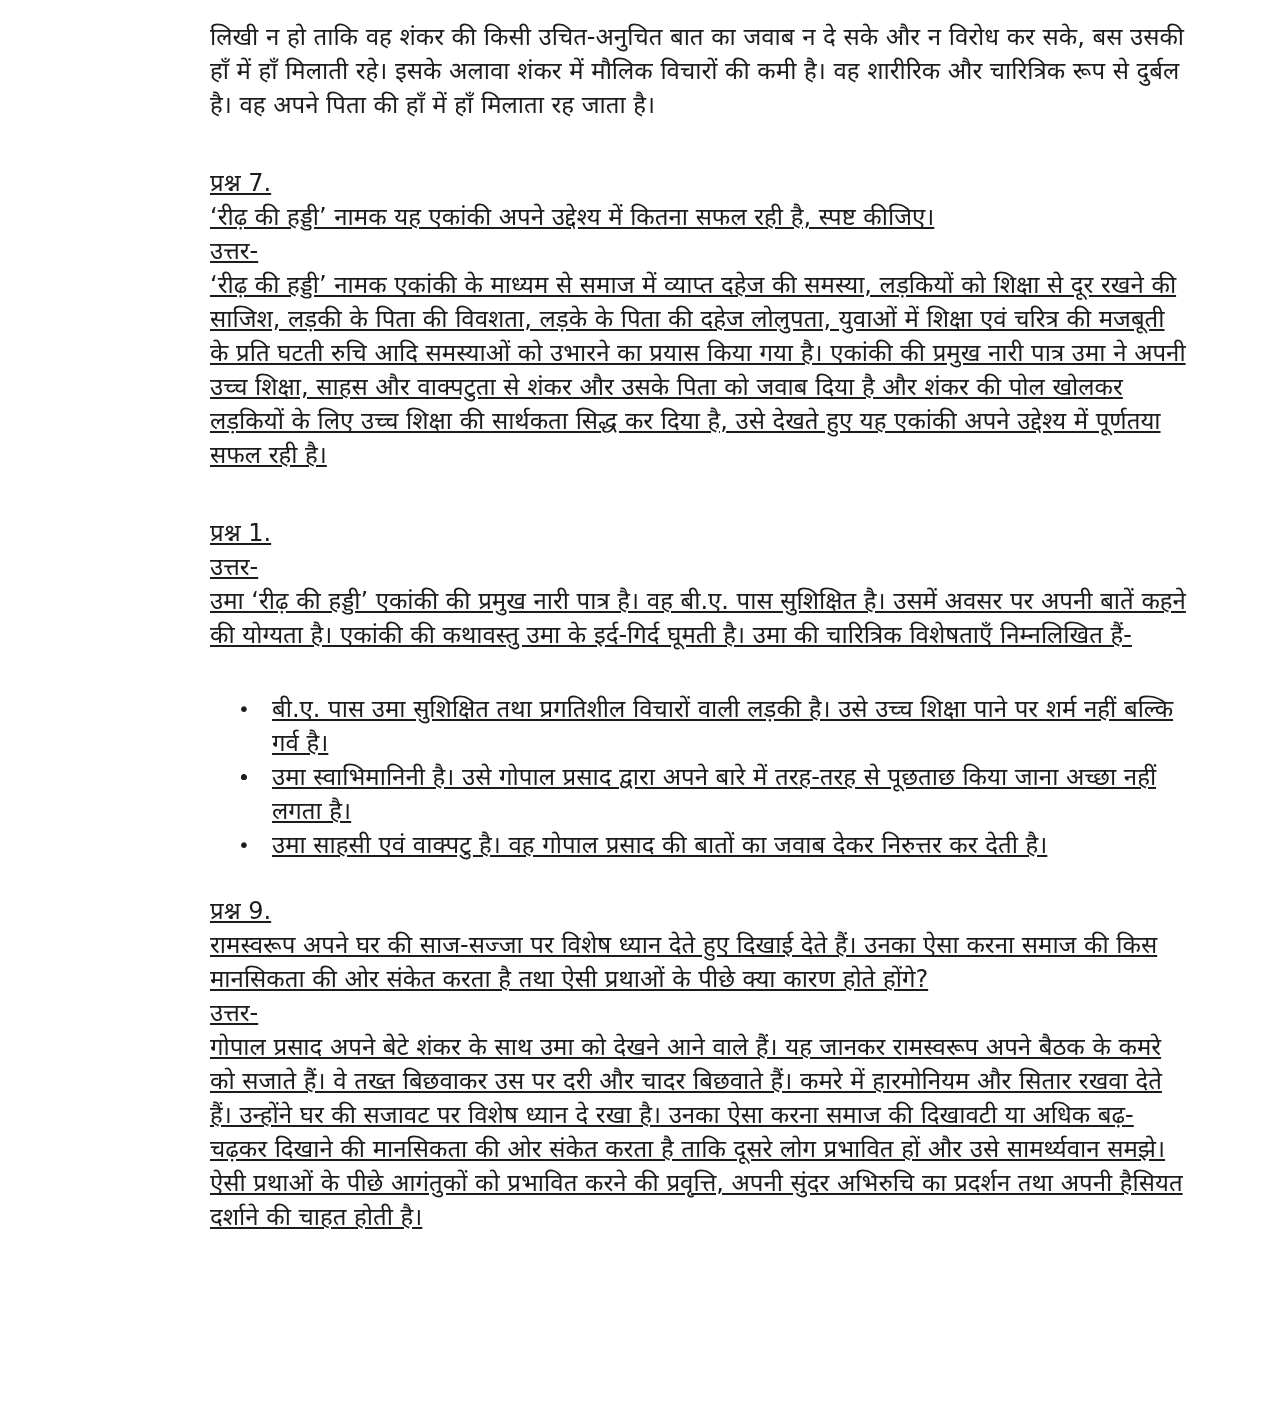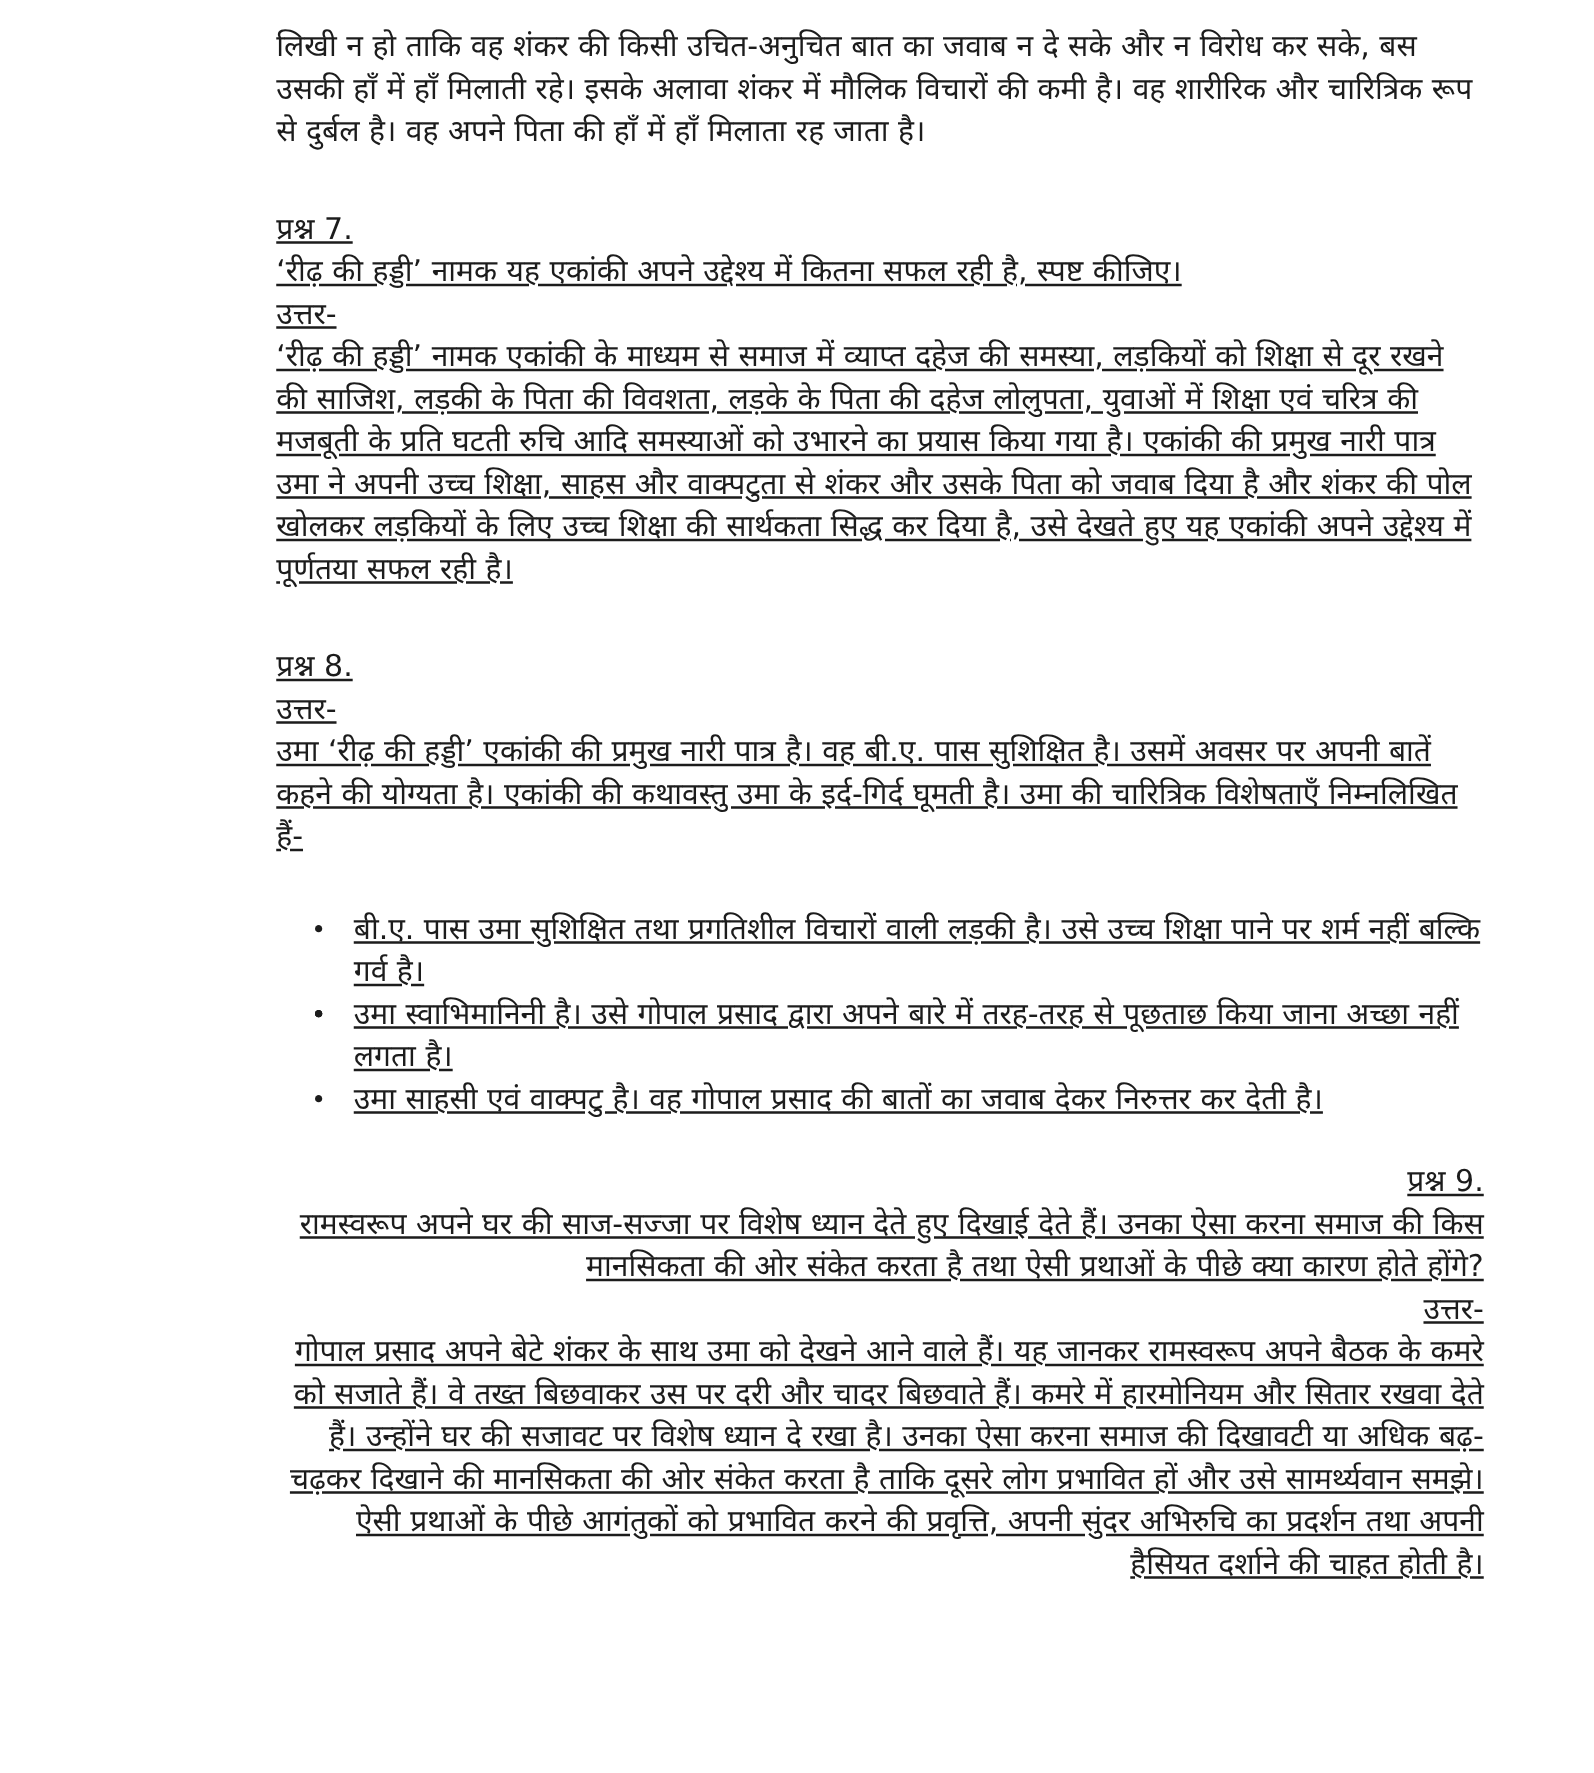--- a/index.html
+++ b/index.html
@@ -14,21 +14,20 @@
     background: #ffffff;
     overflow: hidden;
     font-family: "DejaVu Sans", sans-serif;
     color: #1c1c1c;
   }
   .content {
     box-sizing: border-box;
     padding: 20px 88px 0 210px; 
     font-size: 24px;
     line-height: 34px;
-    margin-left: 11px;
   }
   .para {
     margin: 0;
   }
   .qa-block {
     margin-top: 44px;
     text-decoration: underline;
   }
   .q-label,
   .answer-label {
@@ -46,40 +45,39 @@
   }
   .bullet-dot {
     position: absolute;
     left: 28px;
     top: 0;
     font-size: 20px;
     line-height: 34px;
   }
   .q9-block {
     margin-top: 32px;
-    text-align: right;
   }
 </style>
 </head>
 <body>
 
 <div class="page">
   <div class="content">
 
     <p class="para">लिखी न हो ताकि वह शंकर की किसी उचित-अनुचित बात का जवाब न दे सके और न विरोध कर सके, बस उसकी हाँ में हाँ मिलाती रहे। इसके अलावा शंकर में मौलिक विचारों की कमी है। वह शारीरिक और चारित्रिक रूप से दुर्बल है। वह अपने पिता की हाँ में हाँ मिलाता रह जाता है।</p>
 
     <div class="qa-block">
       <p class="q-label">प्रश्न 7.</p>
       <p class="para">‘रीढ़ की हड्डी’ नामक यह एकांकी अपने उद्देश्य में कितना सफल रही है, स्पष्ट कीजिए।</p>
       <p class="answer-label">उत्तर-</p>
       <p class="para">‘रीढ़ की हड्डी’ नामक एकांकी के माध्यम से समाज में व्याप्त दहेज की समस्या, लड़कियों को शिक्षा से दूर रखने की साजिश, लड़की के पिता की विवशता, लड़के के पिता की दहेज लोलुपता, युवाओं में शिक्षा एवं चरित्र की मजबूती के प्रति घटती रुचि आदि समस्याओं को उभारने का प्रयास किया गया है। एकांकी की प्रमुख नारी पात्र उमा ने अपनी उच्च शिक्षा, साहस और वाक्पटुता से शंकर और उसके पिता को जवाब दिया है और शंकर की पोल खोलकर लड़कियों के लिए उच्च शिक्षा की सार्थकता सिद्ध कर दिया है, उसे देखते हुए यह एकांकी अपने उद्देश्य में पूर्णतया सफल रही है।</p>
     </div>
 
     <div class="qa-block">
-      <p class="q-label">प्रश्न 8.</p>
+      <p class="q-label">प्रश्न 1.</p>
       <p class="answer-label">उत्तर-</p>
       <p class="para">उमा ‘रीढ़ की हड्डी’ एकांकी की प्रमुख नारी पात्र है। वह बी.ए. पास सुशिक्षित है। उसमें अवसर पर अपनी बातें कहने की योग्यता है। एकांकी की कथावस्तु उमा के इर्द-गिर्द घूमती है। उमा की चारित्रिक विशेषताएँ निम्नलिखित हैं-</p>
 
       <ul class="bullet-list">
         <li class="bullet-item">
           <span class="bullet-dot">•</span>
           <span>बी.ए. पास उमा सुशिक्षित तथा प्रगतिशील विचारों वाली लड़की है। उसे उच्च शिक्षा पाने पर शर्म नहीं बल्कि गर्व है।</span>
         </li>
         <li class="bullet-item">
           <span class="bullet-dot">•</span>

